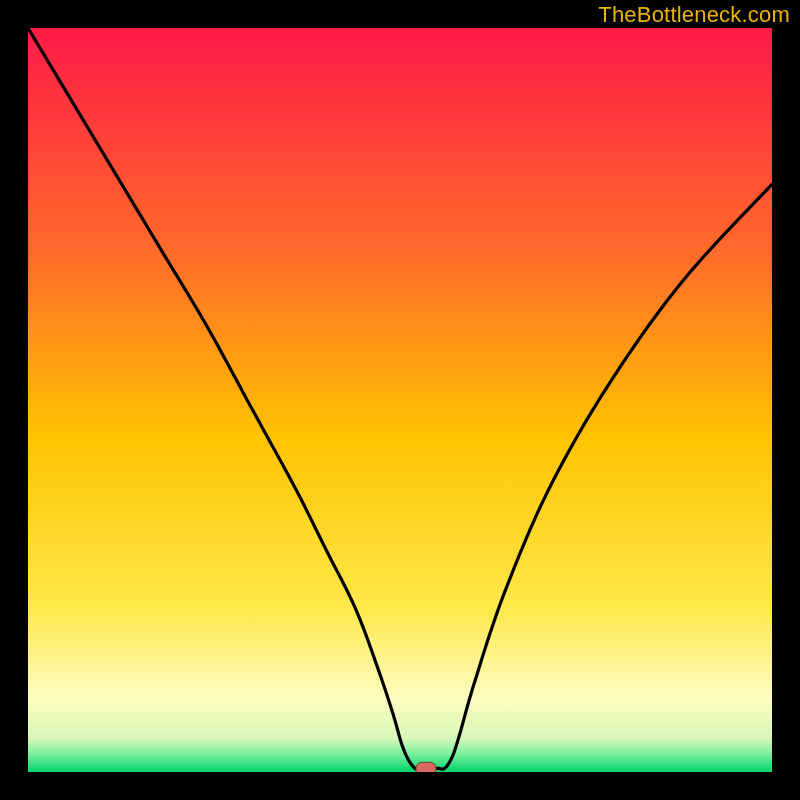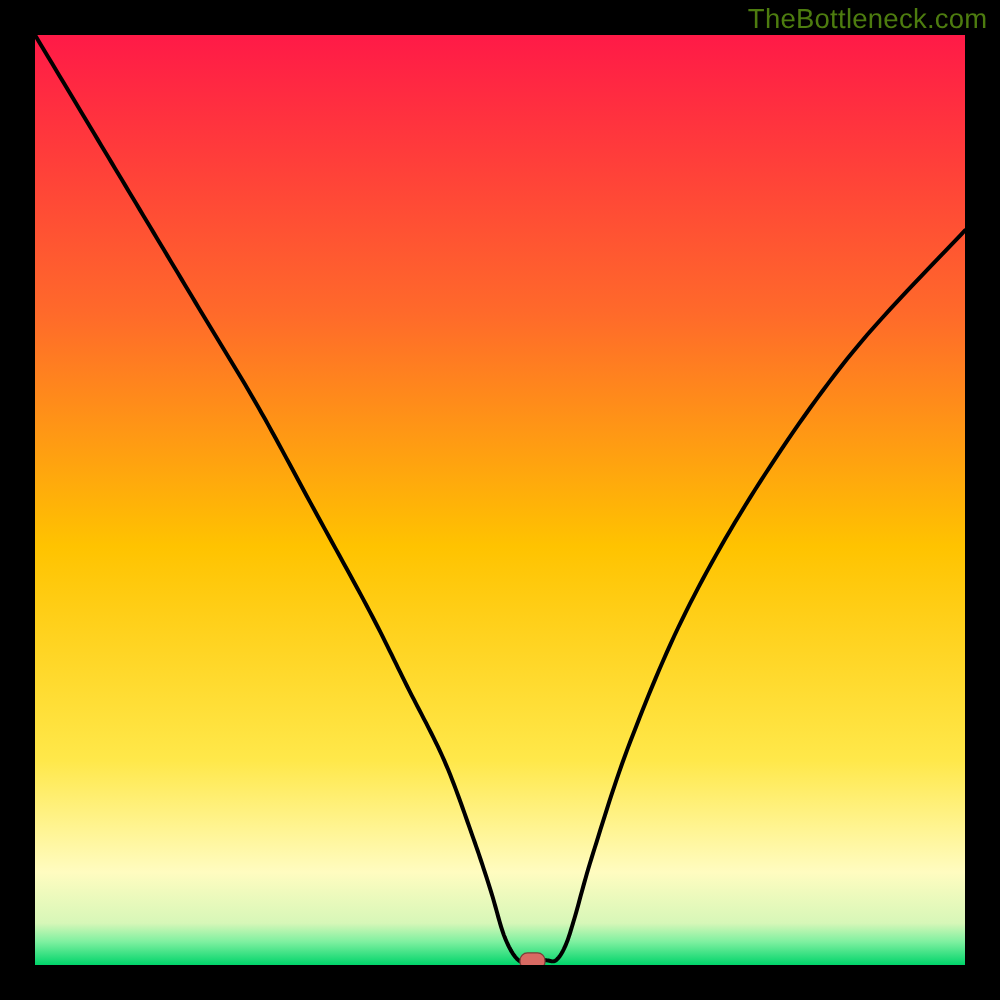--- a/index.html
+++ b/index.html
@@ -9,21 +9,21 @@
     height: 800px;
     background: #000;
     font-family: Arial, Helvetica, sans-serif;
     position: relative;
     overflow: hidden;
   }
   .watermark {
     position: absolute;
     top: 2px;
     right: 10px;
-    color: #4d7c0f;
+    color: #eab308;
     font-size: 22px;
     font-weight: 500;
     z-index: 10;
     letter-spacing: 0.2px;
   }
   .plot-frame {
     position: absolute;
     top: 28px;
     left: 28px;
     width: 744px;

